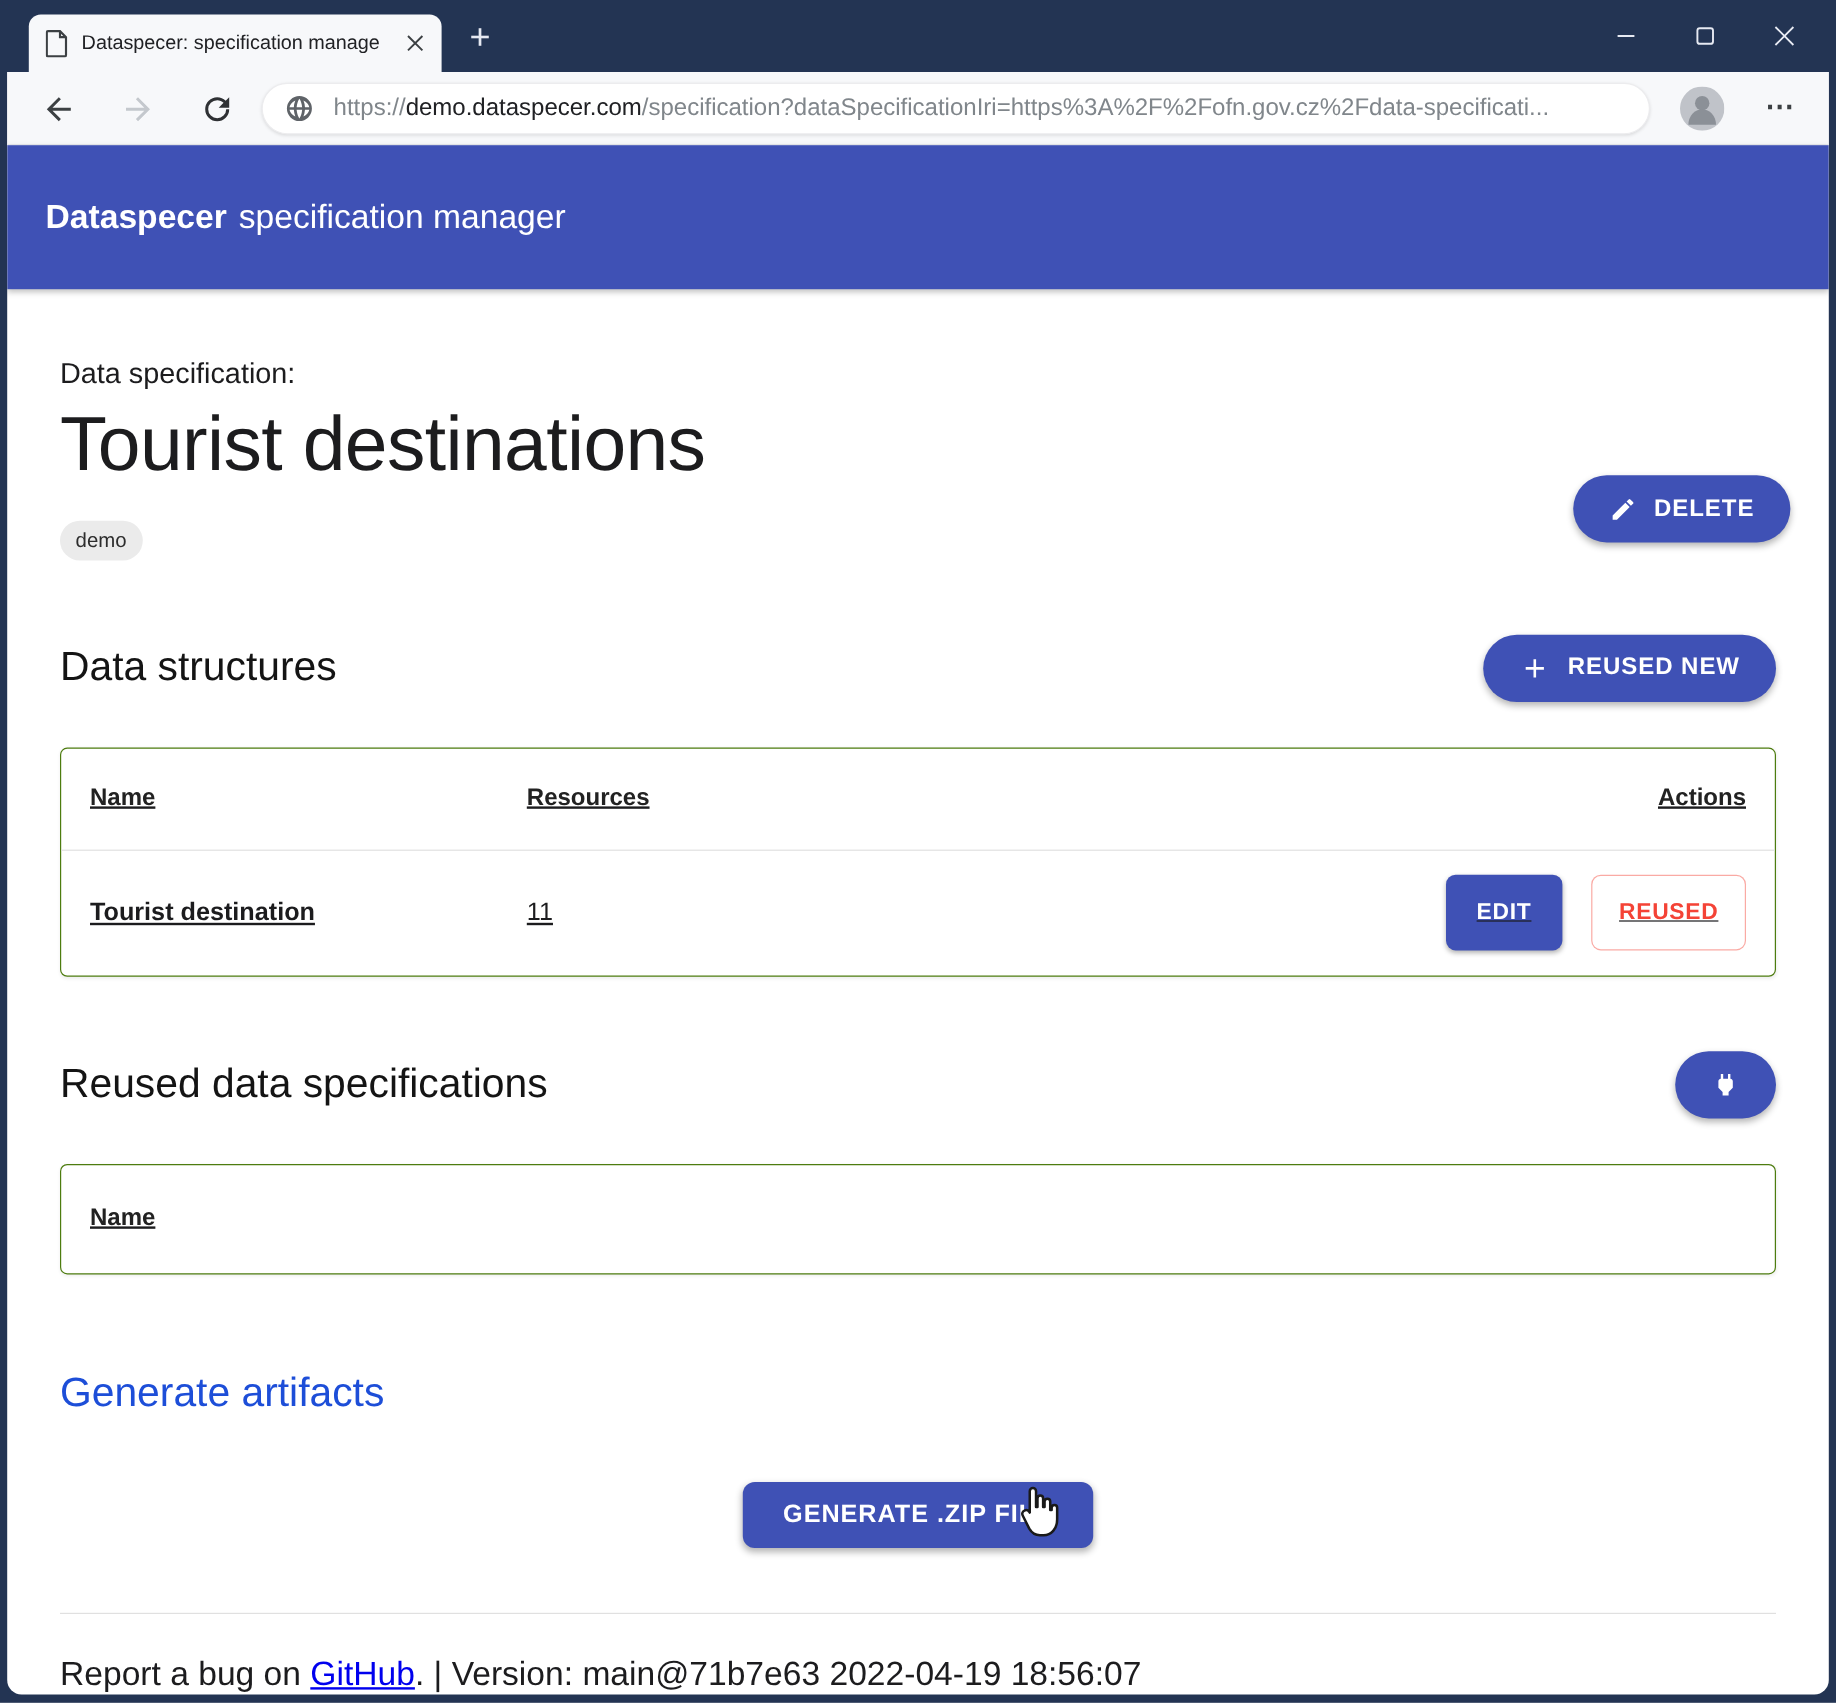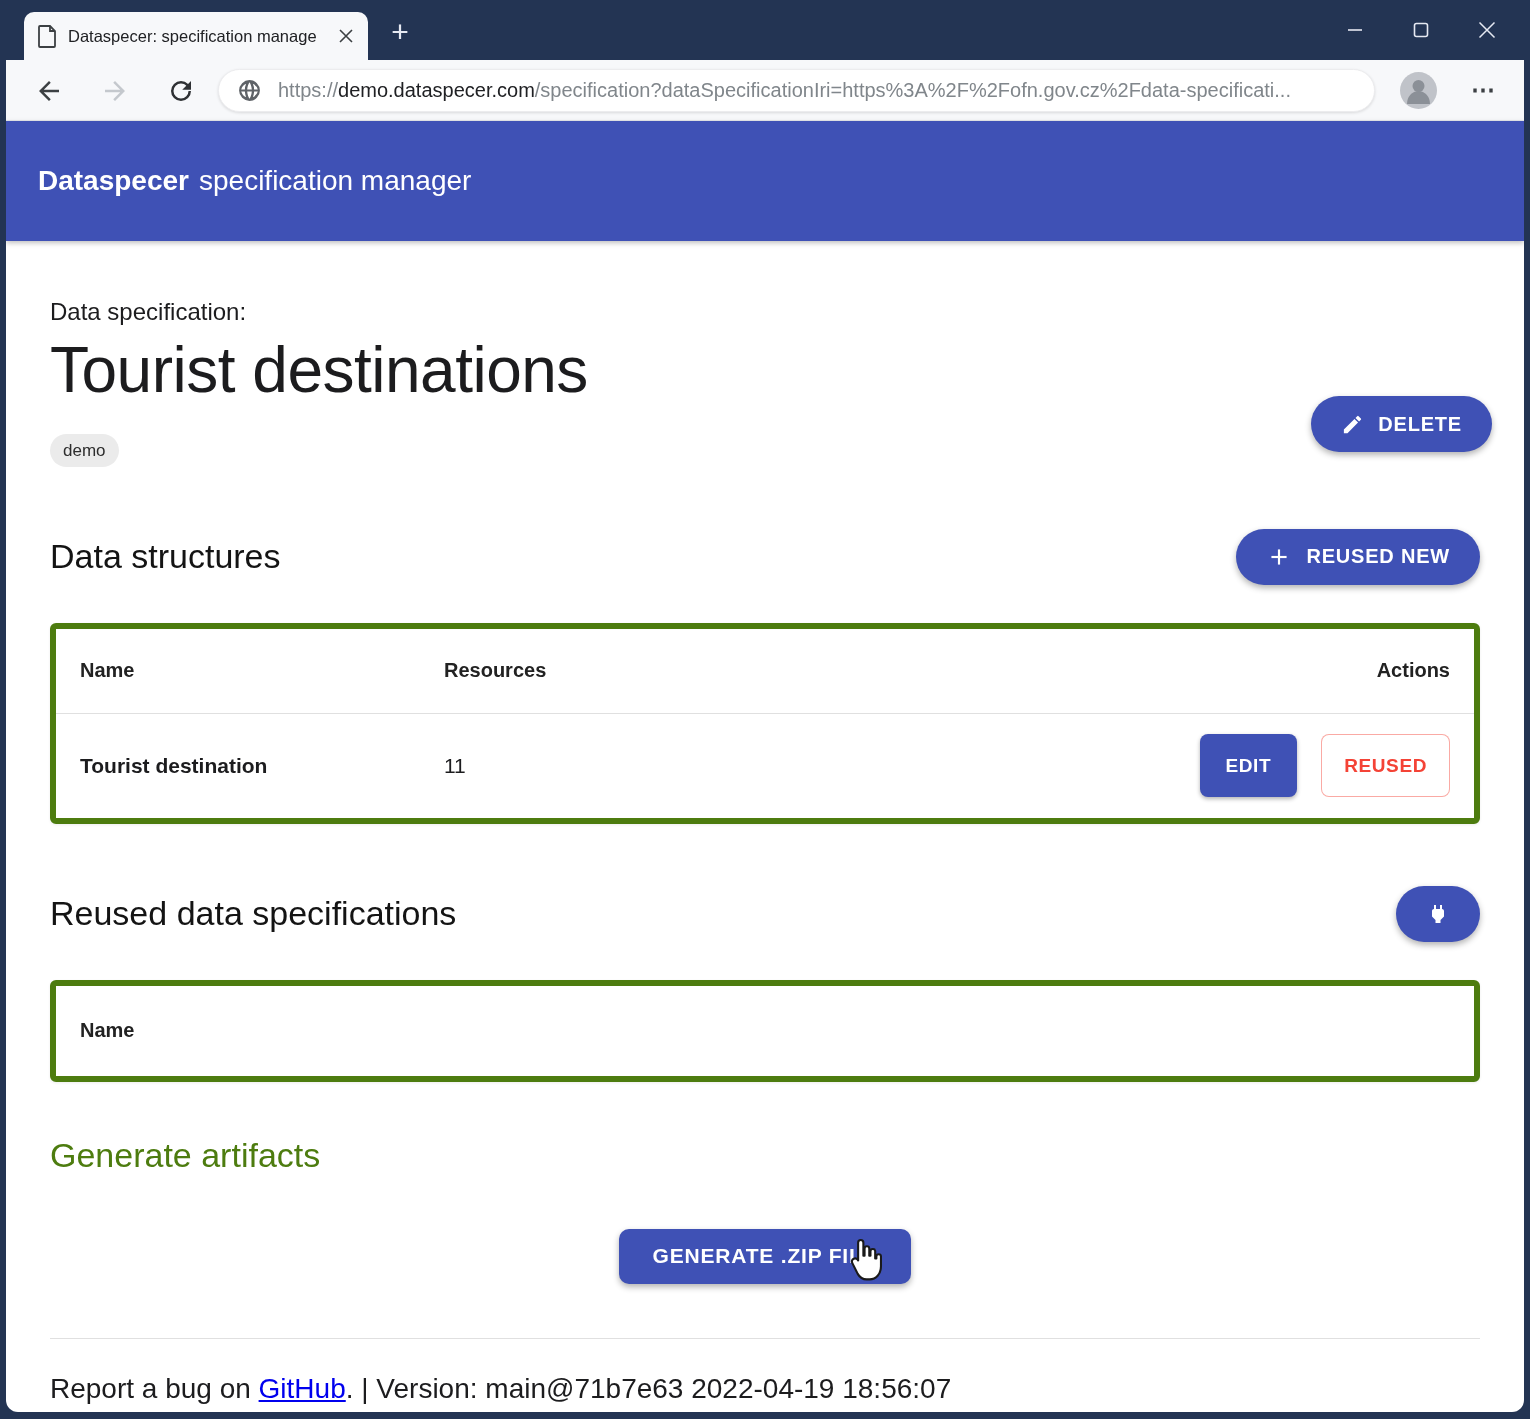--- a/index.html
+++ b/index.html
@@ -84,22 +84,22 @@
   .pill-btn {
     display: inline-flex; align-items: center; gap: 14px;
     height: 56px; padding: 0 30px; border: none; border-radius: 28px;
     background: #3f51b5; color: #fff; font-family: inherit;
     font-size: 20px; font-weight: 700; letter-spacing: 0.8px;
     box-shadow: 0 3px 6px rgba(0,0,0,0.3); cursor: pointer;
   }
   .pill-btn svg { flex: 0 0 auto; }
 
   .card {
-    margin-top: 38px; border: 6px solid #4d7c0f; border-radius: 6px;
-    box-shadow: 0 1px 3px rgba(0,0,0,0.07); background: #fff;
+    margin-top: 38px; border: 1px solid #4d7c0f; border-radius: 6px;
+    box-shadow: 0 1px 3px rgba(0,0,0,0.07); background: #fff; text-decoration: underline;
   }
   .t-row { display: grid; grid-template-columns: 364px 1fr 280px; align-items: center; padding: 0 24px; }
   .t-head { height: 84px; font-size: 20px; font-weight: 700; color: #222; }
   .t-head .col-actions { text-align: right; }
   .t-body { height: 105px; border-top: 1px solid #e0e0e0; font-size: 21px; }
   .cell-name { font-weight: 700; }
   .cell-actions { display: flex; justify-content: flex-end; gap: 24px; }
 
   .sm-btn {
     height: 63px; border-radius: 8px; font-family: inherit;
@@ -109,21 +109,21 @@
     min-width: 96px; padding: 0 26px; border: none;
     background: #3f51b5; color: #fff; box-shadow: 0 2px 4px rgba(0,0,0,0.3);
   }
   .delete-btn {
     min-width: 124px; padding: 0 22px; background: #fff;
     border: 1px solid rgba(244,67,54,0.45); color: #f44336;
   }
 
   .card-single .t-row { grid-template-columns: 1fr; height: 90px; }
 
-  .artifacts-heading { margin-top: 54px; font-size: 34px; font-weight: 400; color: #4d7c0f; }
+  .artifacts-heading { margin-top: 80px; font-size: 34px; font-weight: 400; color: #1d4ed8; }
   .generate-wrap { margin-top: 54px; text-align: center; }
   .generate-btn {
     display: inline-block; height: 55px; padding: 0 34px;
     border: none; border-radius: 10px; background: #3f51b5; color: #fff;
     font-family: inherit; font-size: 21px; font-weight: 700; letter-spacing: 0.8px;
     box-shadow: 0 3px 6px rgba(0,0,0,0.3); cursor: pointer;
   }
 
   .footer-divider { margin-top: 54px; border: none; border-top: 1px solid #e0e0e0; }
   .footer-text { margin-top: 34px; font-size: 28px; color: #1c1c1e; }

